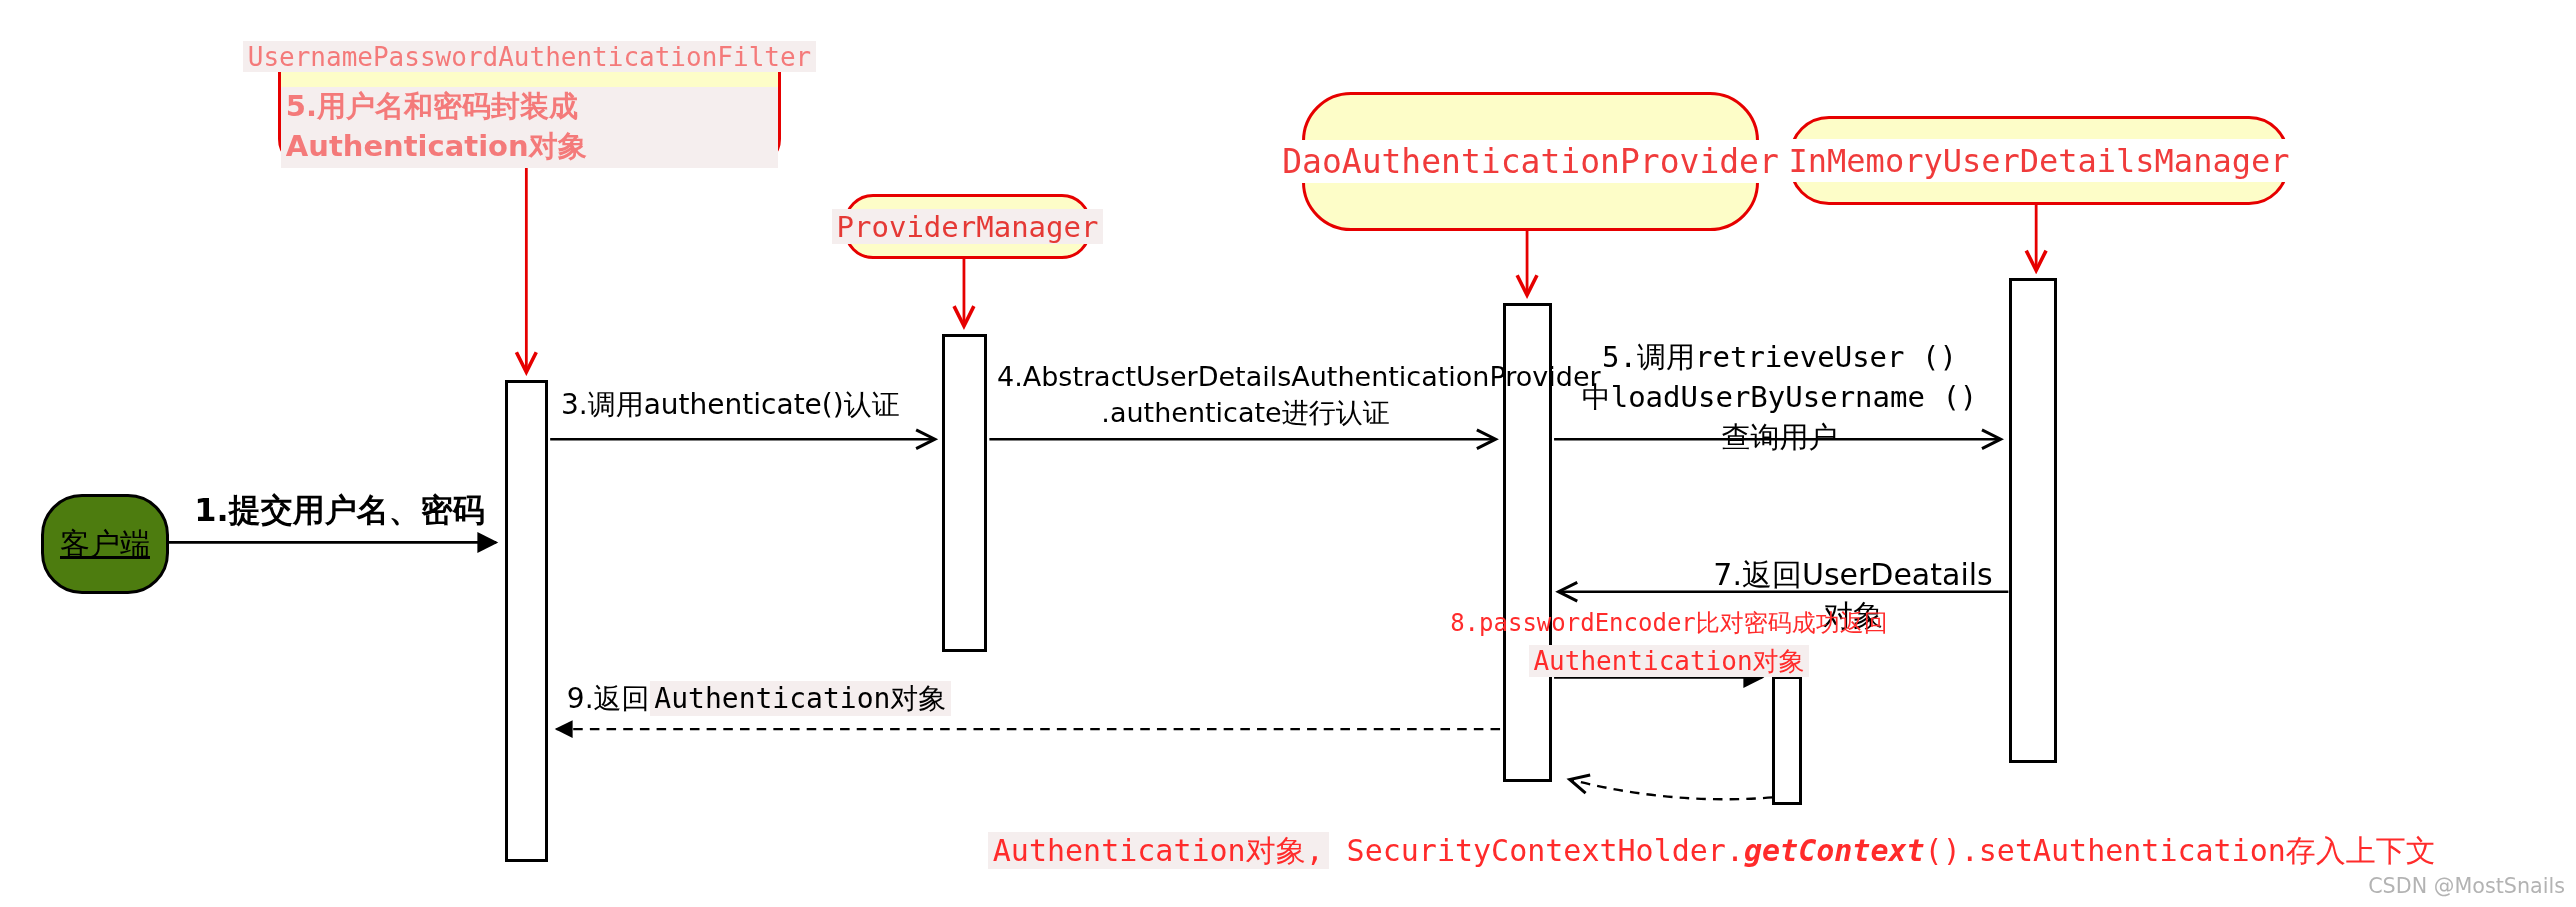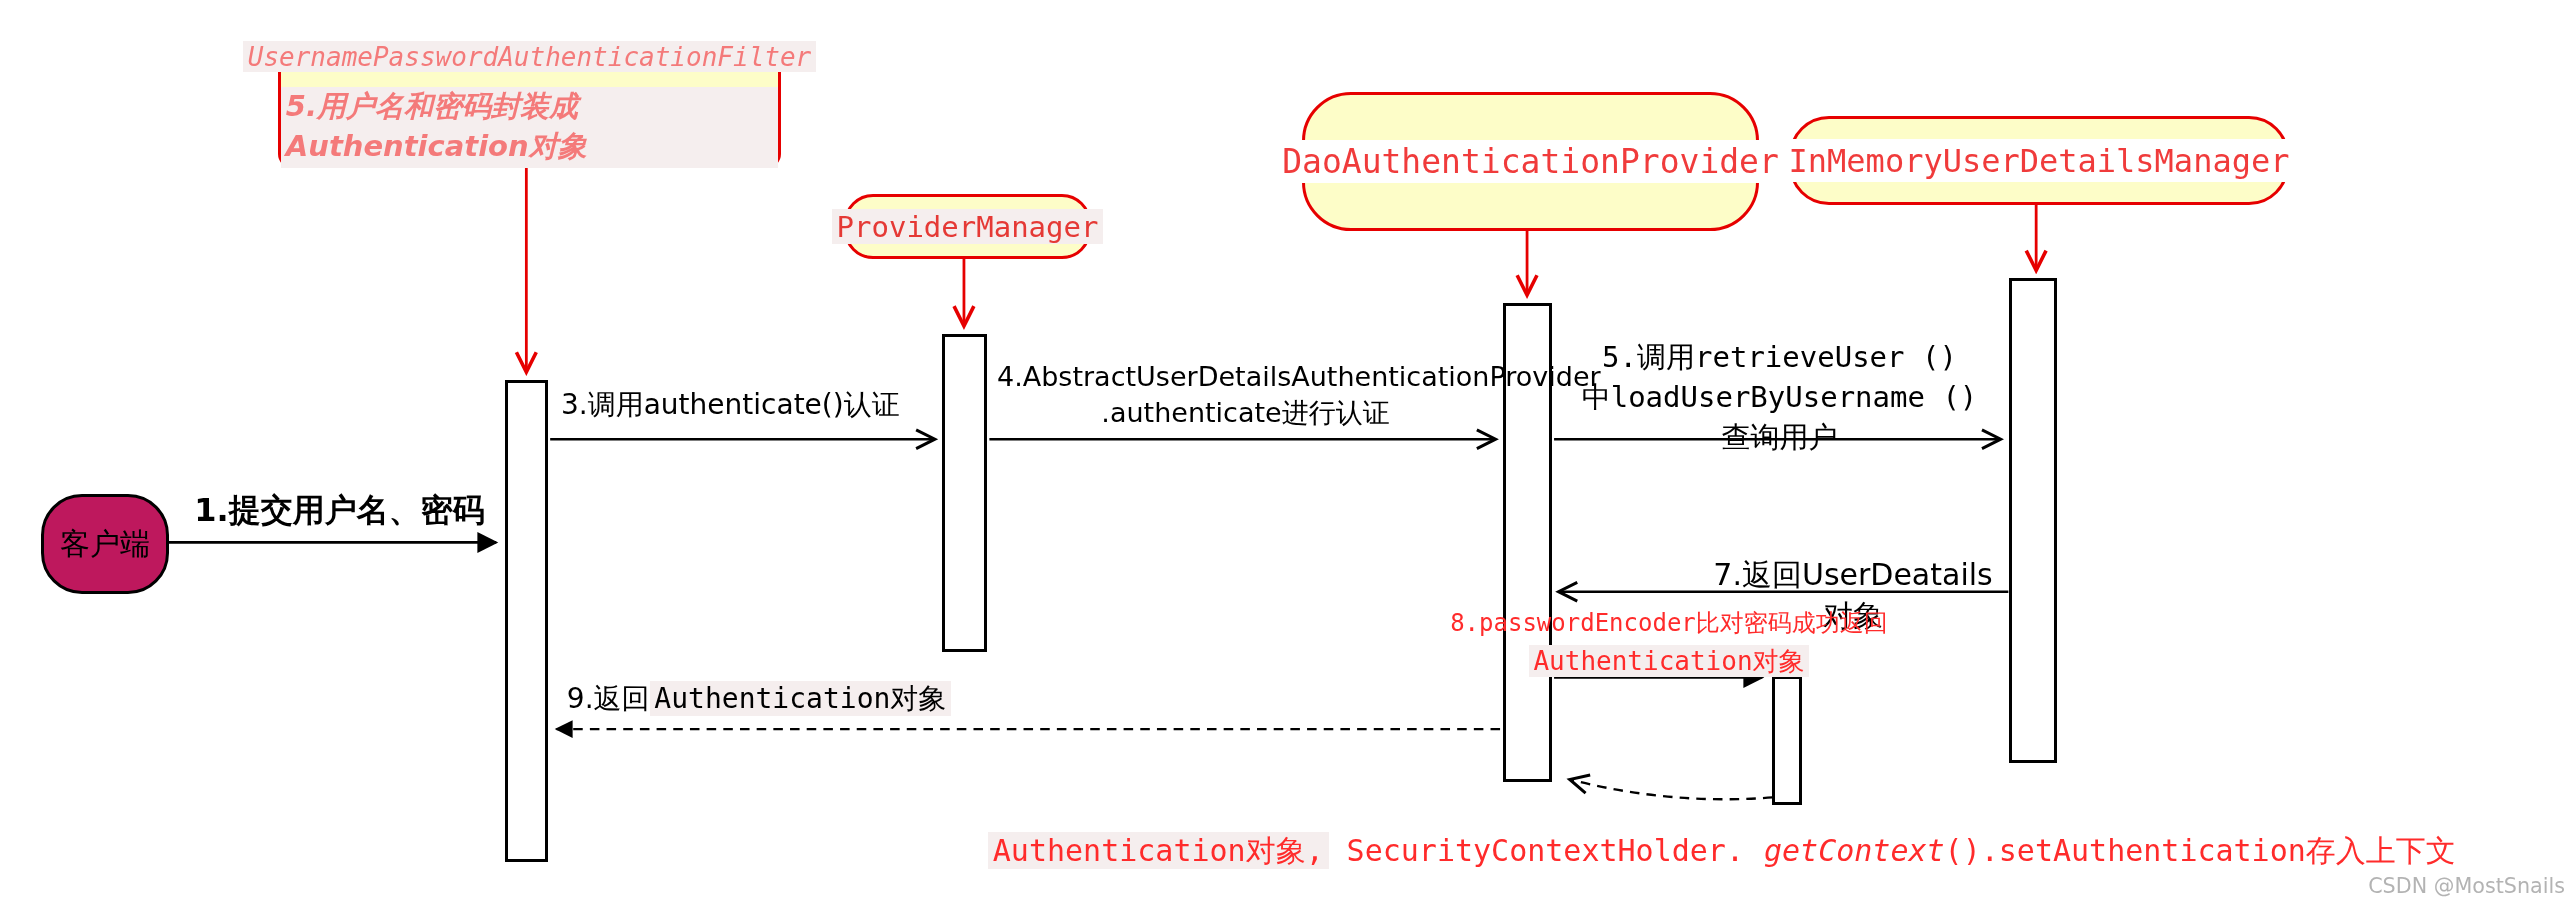--- a/index.html
+++ b/index.html
@@ -5,22 +5,22 @@
   html,body{margin:0;padding:0;background:#ffffff;}
   .canvas{position:relative;width:2576px;height:907px;background:#ffffff;overflow:hidden;
           font-family:"DejaVu Sans","Liberation Sans",sans-serif;}
   svg.layer{position:absolute;left:0;top:0;z-index:1;}
   .actor-box{position:absolute;z-index:3;background:#FDFDC8;border:3.2px solid #E60000;
              display:flex;flex-direction:column;align-items:center;justify-content:center;gap:14.3px;}
   .mono{font-family:"DejaVu Sans Mono","Liberation Mono",monospace;}
   .hl{background:#F5EEEE;padding:0.8px 4.8px;}
   .hl-white{background:#FFFFFF;padding:2.4px 9.5px;}
   .bar{position:absolute;z-index:2;background:#ffffff;border:3.2px solid #000000;box-sizing:border-box;}
-  .client-shape{position:absolute;z-index:3;background:#be185d;border:3.2px solid #000000;
-                border-radius:41px;display:flex;align-items:center;justify-content:center;}
+  .client-shape{position:absolute;z-index:3;background:#4d7c0f;border:3.2px solid #000000;
+                border-radius:41px;display:flex;align-items:center;justify-content:center;text-decoration:underline;}
   .label{position:absolute;z-index:4;color:#000000;}
   .center{text-align:center;}
   .red-label{color:#FF2B2B;}
   .watermark{position:absolute;z-index:4;color:#B3B3B3;}
 </style>
 </head>
 <body>
 
 <div class="canvas">
 
@@ -51,21 +51,21 @@
     <path d="M2231 1004 Q2105 1014 1978 982" fill="none" stroke="#000" stroke-width="3" stroke-dasharray="12 9" marker-end="url(#mOpen)"></path>
     <line x1="1888" y1="918" x2="700" y2="918" stroke="#000" stroke-width="3" stroke-dasharray="12 9" marker-end="url(#mFilled)"></line>
   </svg>
 
   <div class="bar" style="left:505px;top:380px;width:43px;height:482px;"></div>
   <div class="bar" style="left:942px;top:334px;width:45px;height:318px;"></div>
   <div class="bar" style="left:1503px;top:303px;width:49px;height:479px;"></div>
   <div class="bar" style="left:2009px;top:278px;width:48px;height:485px;"></div>
   <div class="bar" style="left:1772px;top:676px;width:30px;height:129px;"></div>
 
-  <div class="actor-box" style="left:278px;top:41px;width:497px;height:121px;border-radius:14px;font-style:italic;">
+  <div class="actor-box" style="left:278px;top:41px;width:497px;height:121px;border-radius:29px;">
     <div class="mono hl" style="font-size:26px;color:#F47A7A;">UsernamePasswordAuthenticationFilter</div>
     <div class="hl" style="font-size:29px;font-weight:700;color:#F47A7A;">5.用户名和密码封装成Authentication对象</div>
   </div>
 
   <div class="actor-box" style="left:844px;top:194px;width:241px;height:59px;border-radius:29px;">
     <div class="mono hl" style="font-size:29px;color:#E53935;">ProviderManager</div>
   </div>
 
   <div class="actor-box" style="left:1302px;top:92px;width:451px;height:133px;border-radius:49px;">
     <div class="mono hl-white" style="font-size:33px;color:#F03B3B;">DaoAuthenticationProvider</div>
@@ -97,18 +97,18 @@
 
   <div class="label center" style="left:1700px;top:555px;width:306px;font-size:30px;">7.返回UserDeatails对象</div>
 
   <div class="label center red-label" style="left:1383px;top:607px;width:572px;">
     <div class="mono" style="font-size:24px;">8.passwordEncoder比对密码成功返回</div>
     <div style="margin-top:4.8px;"><span class="mono hl" style="font-size:26px;">Authentication对象</span></div>
   </div>
 
   <div class="label center" style="left:524px;top:680px;width:470px;font-size:28px;"><span>9.返回</span><span class="mono hl">Authentication对象</span></div>
 
-  <div class="label red-label mono" style="left:988px;top:831px;font-size:30px;white-space:nowrap;"><span class="hl">Authentication对象,</span><span> SecurityContextHolder.</span><span style="font-style:italic;font-weight:400;margin-left:20px;">getContext</span><span>().setAuthentication存入上下文</span></div>
+  <div class="label red-label mono" style="left:988px;top:831px;font-size:30px;white-space:nowrap;"><span class="hl">Authentication对象,</span><span> SecurityContextHolder.</span><span style="font-style:italic;font-weight:700;">getContext</span><span>().setAuthentication存入上下文</span></div>
 
   <div class="watermark" style="right:11px;top:874px;position:absolute;font-size:20.7px;">CSDN @MostSnails</div>
 
 </div>
 
 
 </body></html>

